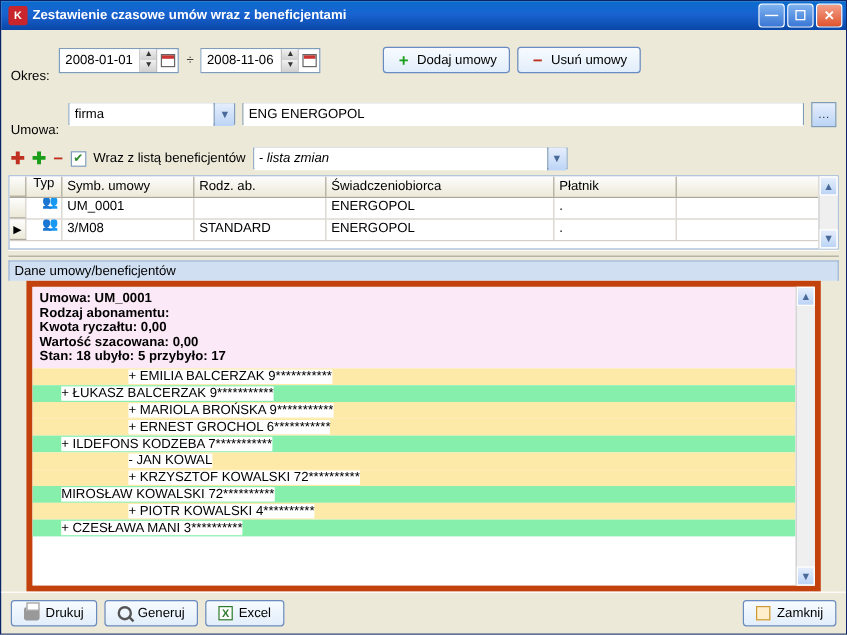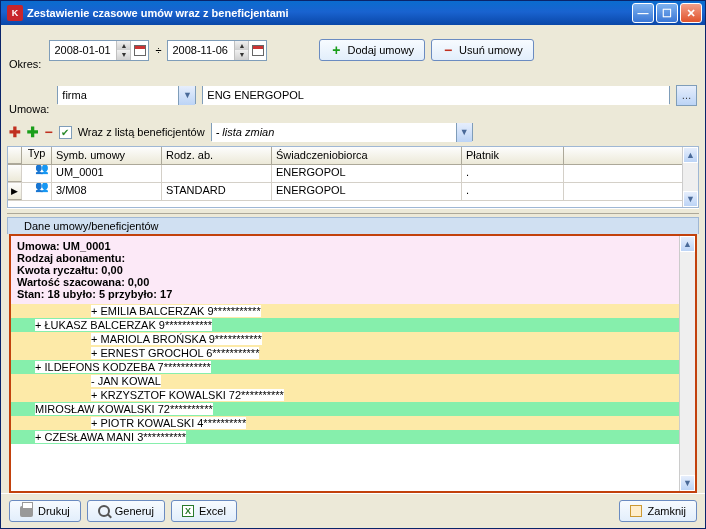--- a/index.html
+++ b/index.html
@@ -37,22 +37,22 @@
 .grid-row div { border-right: 1px solid #d4d0c8; padding: 1px 4px; white-space: nowrap; overflow: hidden; }
 .c0 { width: 14px; background: linear-gradient(#fdfdfd,#ece9d8); border-bottom:1px solid #aca899; padding:0 !important; text-align:center;}
 .c1 { width: 30px; text-align: center; padding:0 !important; }
 .c2 { width: 110px; }
 .c3 { width: 110px; }
 .c4 { width: 190px; }
 .c5 { width: 102px; }
 .vscroll { width: 16px; background: #efefef; border-left: 1px solid #ccc; display: flex; flex-direction: column; }
 .vscroll .ar { height: 16px; background: linear-gradient(#e6eefc,#bcd4f6); border: 1px solid #fff; text-align: center; font-size: 9px; line-height: 14px; color:#4a6a99;}
 .divider { height: 6px; background: #ece9d8; border-top: 1px solid #fff; border-bottom: 1px solid #aca899; margin: 0 6px; }
-.detail-title { margin: 3px 6px 0 6px; height: 18px; background: #d0e0f2; border: 1px solid #9fb7d4; border-bottom: none; padding: 2px 16px; }
-.detail-pane { margin: 0 8px; border: 2px solid #c2410c; height: 277px; display: flex; background: #fff; }
+.detail-title { margin: 3px 6px 0 6px; height: 18px; background: #d0e0f2; border: 1px solid #9fb7d4; border-bottom: none; padding: 2px 4px; }
+.detail-pane { margin: 0 21px; border: 5px solid #c2410c; height: 277px; display: flex; background: #fff; }
 .detail-content { flex: 1; overflow: hidden; }
 .detail-top { background: #fce9f7; padding: 4px 6px; }
 .detail-top .bold { font-weight: bold; }
 .ben-list { }
 .ben-list .item { padding: 1px 6px 1px 80px; }
 .ben-list .item.alt { background: #fdeaa8; }
 .ben-list .item.lit { background: #86efac; padding-left: 24px; }
 .ben-name { background:#fff; }
 .footer { margin-top: auto; padding: 6px 8px; display: flex; align-items: center; gap: 6px; border-top: 1px solid #fff; }
 .footer .spacer { flex: 1; }

